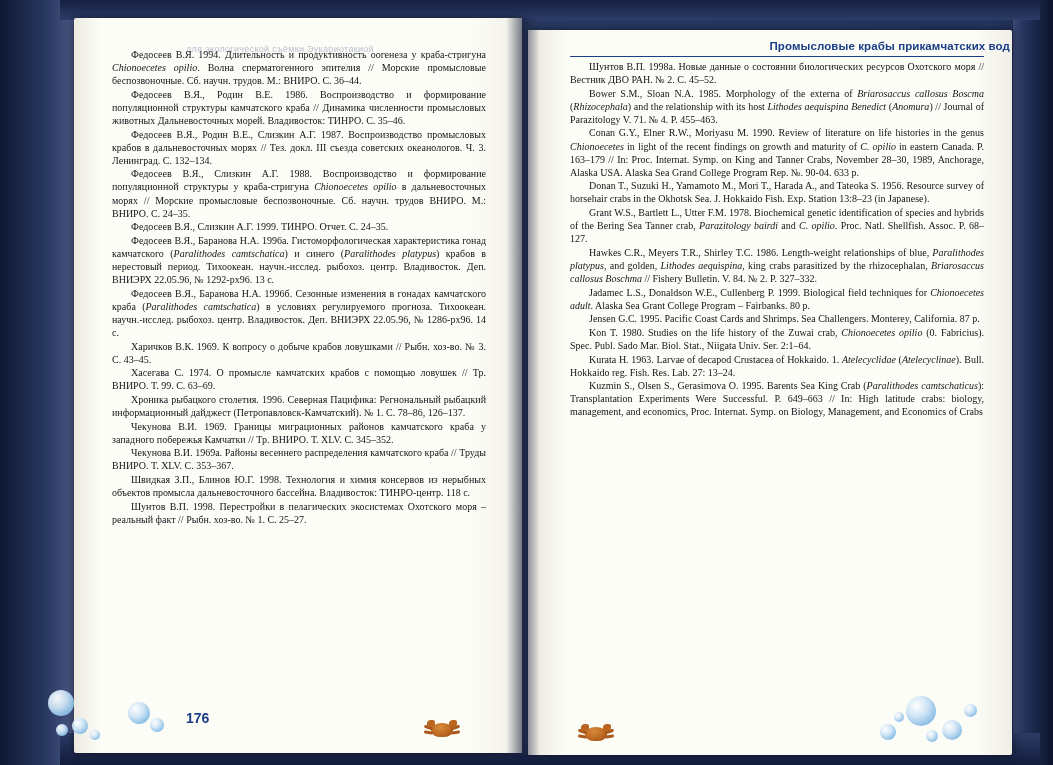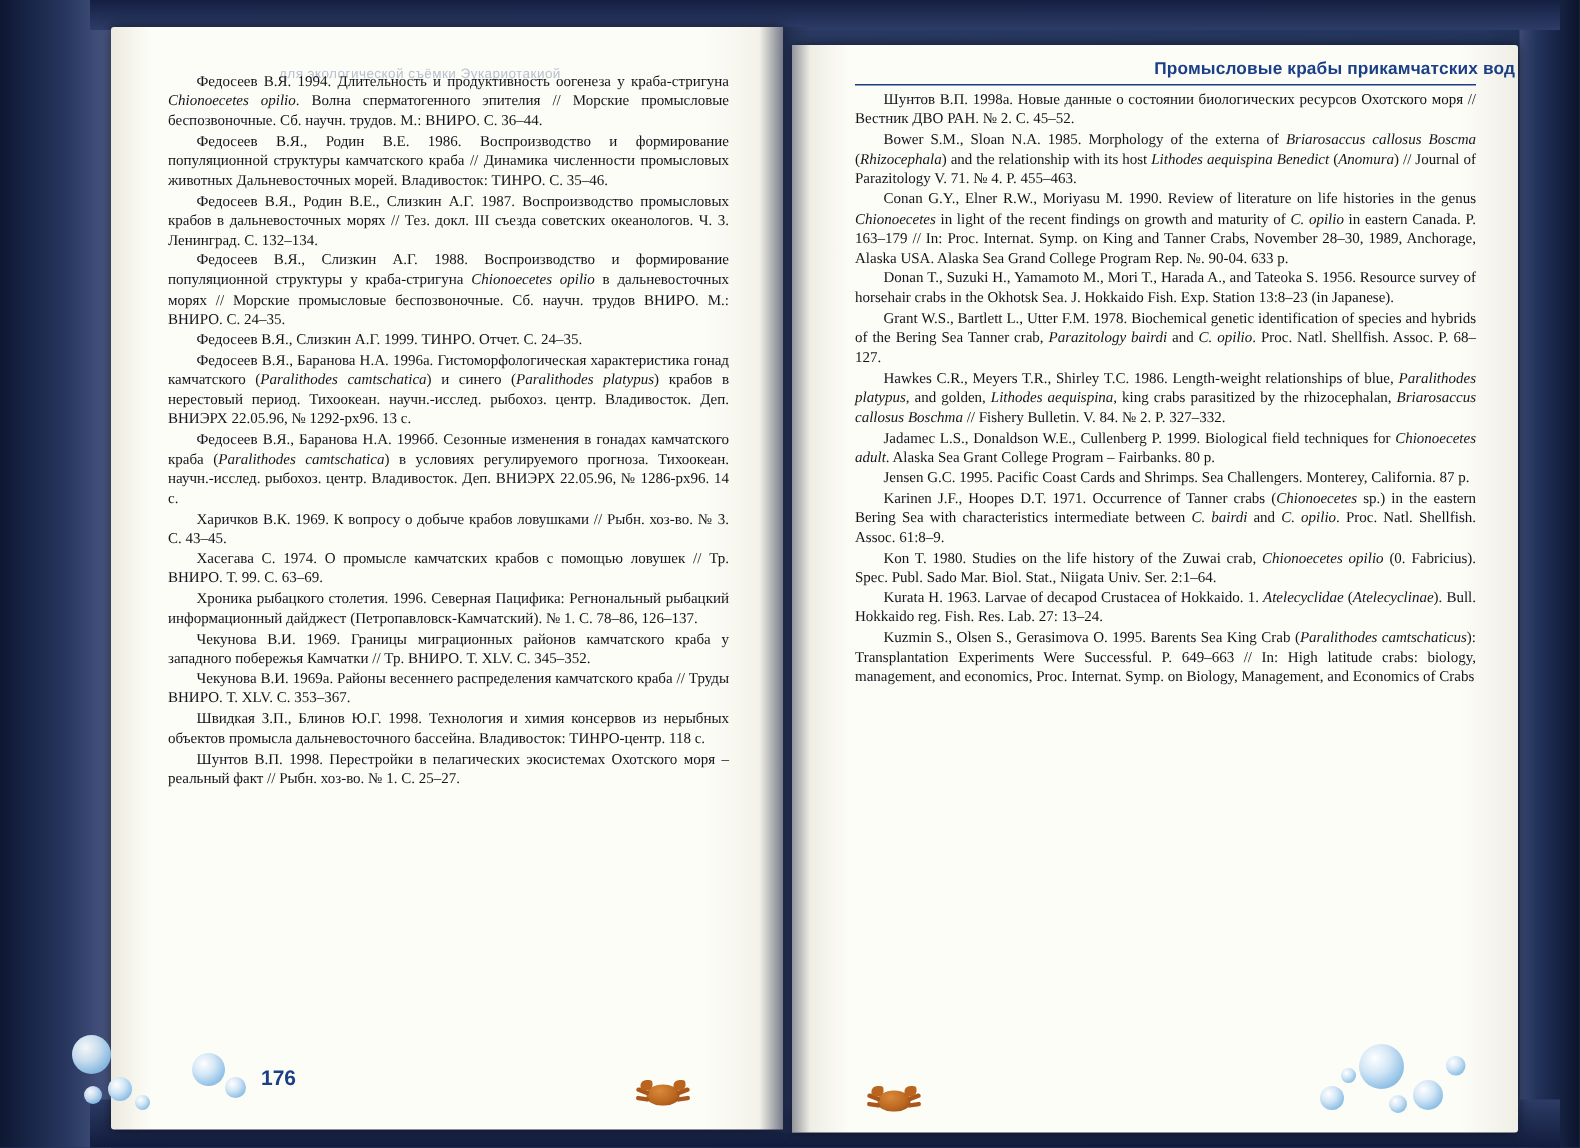--- a/index.html
+++ b/index.html
@@ -116,21 +116,21 @@
   }
 
   
   .folio {
     position: absolute;
     font-family: "Liberation Sans", sans-serif;
     font-weight: bold;
     font-size: 14px;
     color: #1b3f86;
   }
-  .folio.left { left: 100px; top: 692px; }
+  .folio.left { left: 112px; top: 692px; }
 
   .bubbles { position: absolute; }
   .bub {
     position: absolute;
     border-radius: 50%;
     background: radial-gradient(circle at 35% 32%, #ffffff 0%, #cfe4f5 38%, #8fc0e6 70%, #5fa3d6 100%);
     opacity: .95;
   }
 
   
@@ -235,19 +235,18 @@
     </div>
   <div class="col right-col" id="right-col">
       <p class="ref">Шунтов В.П. 1998а. Новые данные о состоянии биологических ресурсов Охотского моря // Вестник ДВО РАН. № 2. С. 45–52.</p>
       <p class="ref">Bower S.M., Sloan N.A. 1985. Morphology of the externa of <i>Briarosaccus callosus Boscma</i> (<i>Rhizocephala</i>) and the relationship with its host <i>Lithodes aequispina Benedict</i> (<i>Anomura</i>) // Journal of Parazitology V. 71. № 4. P. 455–463.</p>
       <p class="ref">Conan G.Y., Elner R.W., Moriyasu M. 1990. Review of literature on life histories in the genus <i>Chionoecetes</i> in light of the recent findings on growth and maturity of <i>C. opilio</i> in eastern Canada. P. 163–179 // In: Proc. Internat. Symp. on King and Tanner Crabs, November 28–30, 1989, Anchorage, Alaska USA. Alaska Sea Grand College Program Rep. №. 90-04. 633 p.</p>
       <p class="ref">Donan T., Suzuki H., Yamamoto M., Mori T., Harada A., and Tateoka S. 1956. Resource survey of horsehair crabs in the Okhotsk Sea. J. Hokkaido Fish. Exp. Station 13:8–23 (in Japanese).</p>
       <p class="ref">Grant W.S., Bartlett L., Utter F.M. 1978. Biochemical genetic identification of species and hybrids of the Bering Sea Tanner crab, <i>Parazitology bairdi</i> and <i>C. opilio</i>. Proc. Natl. Shellfish. Assoc. P. 68–127.</p>
       <p class="ref">Hawkes C.R., Meyers T.R., Shirley T.C. 1986. Length-weight relationships of blue, <i>Paralithodes platypus</i>, and golden, <i>Lithodes aequispina</i>, king crabs parasitized by the rhizocephalan, <i>Briarosaccus callosus Boschma</i> // Fishery Bulletin. V. 84. № 2. P. 327–332.</p>
       <p class="ref">Jadamec L.S., Donaldson W.E., Cullenberg P. 1999. Biological field techniques for <i>Chionoecetes adult</i>. Alaska Sea Grant College Program – Fairbanks. 80 p.</p>
       <p class="ref">Jensen G.C. 1995. Pacific Coast Cards and Shrimps. Sea Challengers. Monterey, California. 87 p.</p>
-      <p class="ref">Karinen J.F., Hoopes D.T. 1971. Occurrence of Tanner crabs (<i>Chionoecetes</i> sp.) in the eastern Bering Sea with characteristics intermediate between <i>C. bairdi</i> and <i>C. opilio</i>. Proc. Natl. Shellfish. Assoc. 61:8–9.</p>
       <p class="ref">Kon T. 1980. Studies on the life history of the Zuwai crab, <i>Chionoecetes opilio</i> (0. Fabricius). Spec. Publ. Sado Mar. Biol. Stat., Niigata Univ. Ser. 2:1–64.</p>
       <p class="ref">Kurata H. 1963. Larvae of decapod Crustacea of Hokkaido. 1. <i>Atelecyclidae</i> (<i>Atelecyclinae</i>). Bull. Hokkaido reg. Fish. Res. Lab. 27: 13–24.</p>
       <p class="ref">Kuzmin S., Olsen S., Gerasimova O. 1995. Barents Sea King Crab (<i>Paralithodes camtschaticus</i>): Transplantation Experiments Were Successful. P. 649–663 // In: High latitude crabs: biology, management, and economics, Proc. Internat. Symp. on Biology, Management, and Economics of Crabs</p>
     </div>
 
 </div>
 
 </body></html>

